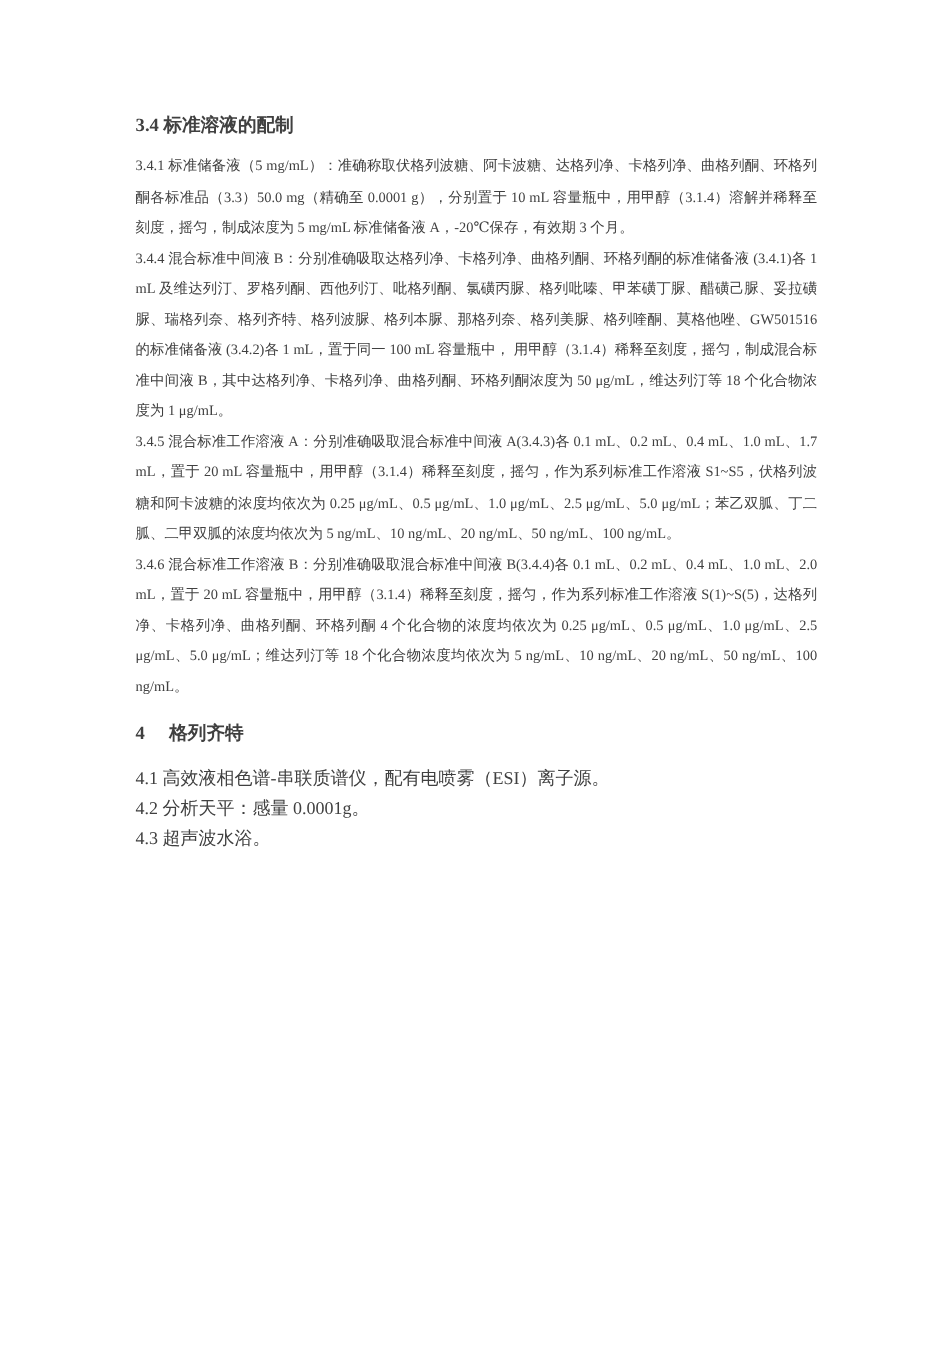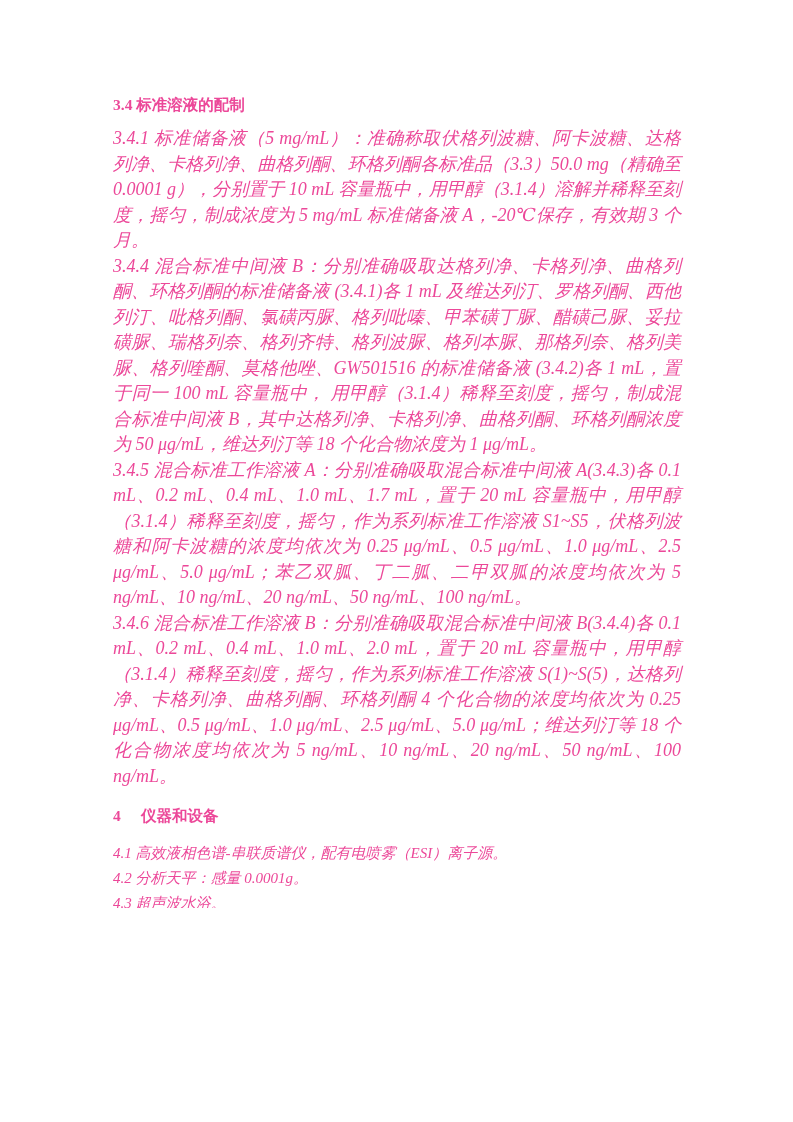--- a/index.html
+++ b/index.html
@@ -7,58 +7,56 @@
     padding: 0;
     background: #ffffff;
   }
   .page {
     position: relative;
     width: 793px;
     height: 908px;
     background: #ffffff;
     overflow: hidden;
     font-family: "Liberation Serif", "DejaVu Serif", serif;
-    color: #ec4899;
+    color: #404040;
   }
   .content {
     position: absolute;
     left: 113px;
     top: 92px;
     width: 568px;
   }
   .h-sub {
     font-size: 15.5px;
     font-weight: bold;
     line-height: 26px;
     margin: 0 0 8px 0;
   }
   .body-para {
-    font-size: 18px;
+    font-size: 12px;
     line-height: 25.5px;
     text-align: justify;
     text-justify: inter-character;
     margin: 0;
-    font-style: italic;
   }
   .sec-heading {
     font-size: 15.5px;
     font-weight: bold;
     line-height: 26px;
     margin: 14px 0 12px 0;
   }
   .sec-heading .sec-num {
     display: inline-block;
     min-width: 28px;
   }
   .item-para {
     font-size: 15px;
     line-height: 25px;
     margin: 0;
     text-align: left;
-    font-style: italic;
   }
   .page-number {
     position: absolute;
     top: 1022px;
     left: 0;
     width: 100%;
     text-align: center;
     font-size: 14.5px;
     line-height: 20px;
   }
@@ -75,21 +73,21 @@
 
 
 
     <p class="body-para">3.4.4 混合标准中间液 B：分别准确吸取达格列净、卡格列净、曲格列酮、环格列酮的标准储备液 (3.4.1)各 1 mL 及维达列汀、罗格列酮、西他列汀、吡格列酮、氯磺丙脲、格列吡嗪、甲苯磺丁脲、醋磺己脲、妥拉磺脲、瑞格列奈、格列齐特、格列波脲、格列本脲、那格列奈、格列美脲、格列喹酮、莫格他唑、GW501516 的标准储备液 (3.4.2)各 1 mL，置于同一 100 mL 容量瓶中， 用甲醇（3.1.4）稀释至刻度，摇匀，制成混合标准中间液 B，其中达格列净、卡格列净、曲格列酮、环格列酮浓度为 50 μg/mL，维达列汀等 18 个化合物浓度为 1 μg/mL。</p>
 
     <p class="body-para">3.4.5 混合标准工作溶液 A：分别准确吸取混合标准中间液 A(3.4.3)各 0.1 mL、0.2 mL、0.4 mL、1.0 mL、1.7 mL，置于 20 mL 容量瓶中，用甲醇（3.1.4）稀释至刻度，摇匀，作为系列标准工作溶液 S1~S5，伏格列波糖和阿卡波糖的浓度均依次为 0.25 μg/mL、0.5 μg/mL、1.0 μg/mL、2.5 μg/mL、5.0 μg/mL；苯乙双胍、丁二胍、二甲双胍的浓度均依次为 5 ng/mL、10 ng/mL、20 ng/mL、50 ng/mL、100 ng/mL。</p>
 
     <p class="body-para">3.4.6 混合标准工作溶液 B：分别准确吸取混合标准中间液 B(3.4.4)各 0.1 mL、0.2 mL、0.4 mL、1.0 mL、2.0 mL，置于 20 mL 容量瓶中，用甲醇（3.1.4）稀释至刻度，摇匀，作为系列标准工作溶液 S(1)~S(5)，达格列净、卡格列净、曲格列酮、环格列酮 4 个化合物的浓度均依次为 0.25 μg/mL、0.5 μg/mL、1.0 μg/mL、2.5 μg/mL、5.0 μg/mL；维达列汀等 18 个化合物浓度均依次为 5 ng/mL、10 ng/mL、20 ng/mL、50 ng/mL、100 ng/mL。</p>
 
     <p class="sec-heading">
-      <span class="sec-num">4</span><span>仪器和设备</span>
+      <span class="sec-num">4</span><span>格列齐特</span>
     </p>
 
     <p class="item-para">4.1 高效液相色谱-串联质谱仪，配有电喷雾（ESI）离子源。</p>
 
     <p class="item-para">4.2 分析天平：感量 0.0001g。</p>
 
     <p class="item-para">4.3 超声波水浴。</p>
 
 
   </div>

